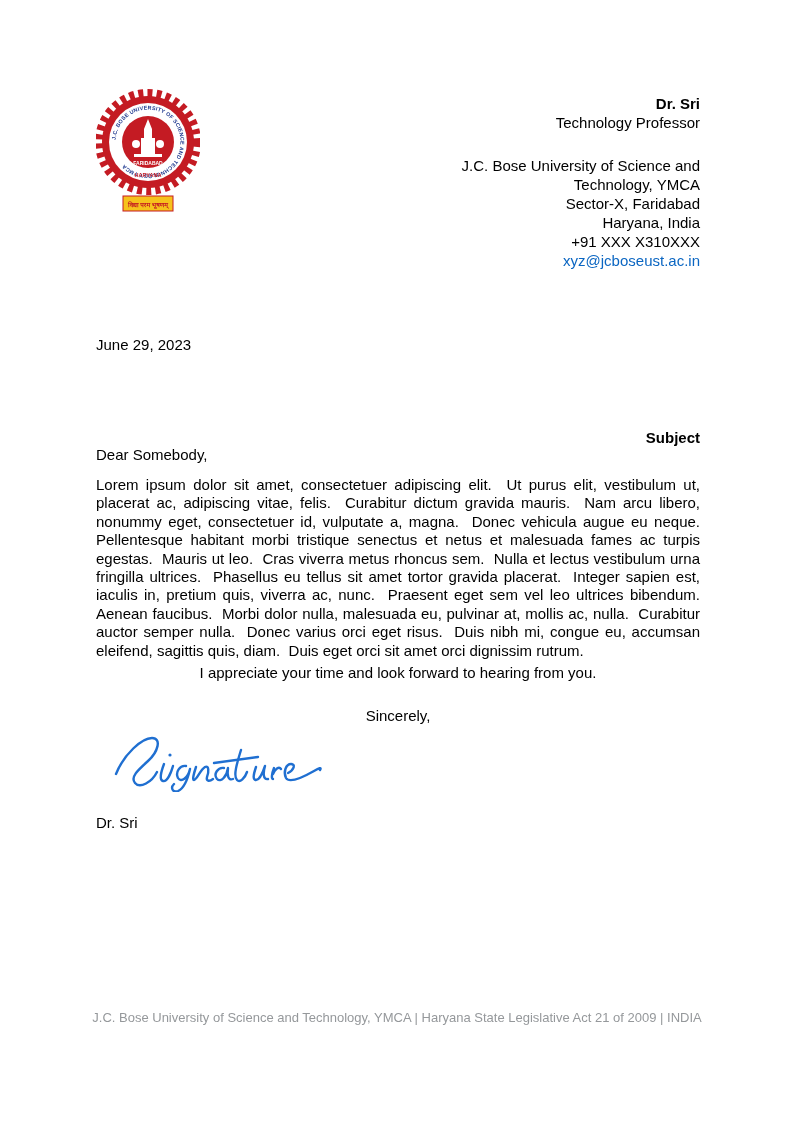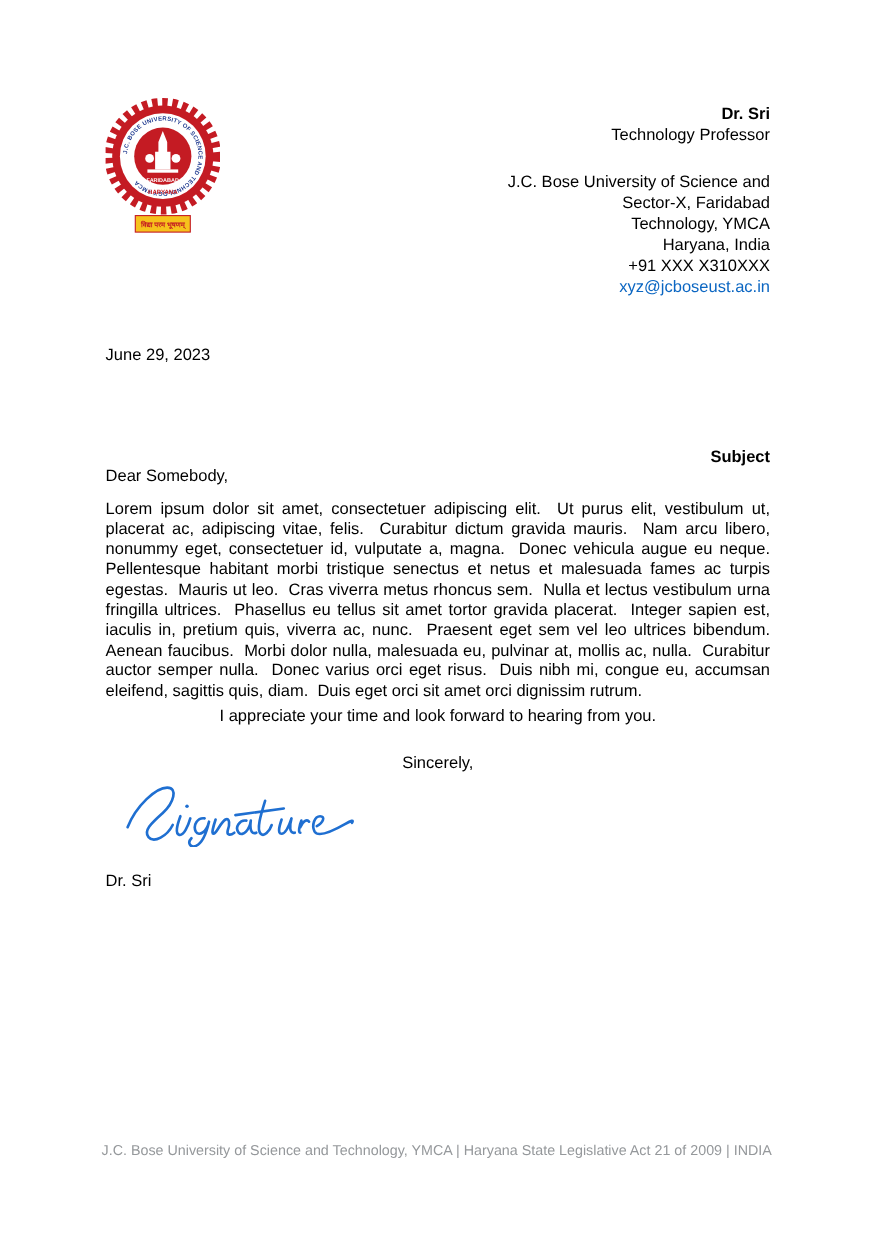--- a/index.html
+++ b/index.html
@@ -16,37 +16,37 @@
   .content { padding: 88px 94px 0 96px; }
 
   .header { display: flex; justify-content: space-between; align-items: flex-start; }
   .logo-wrap { width: 110px; flex: 0 0 auto; }
 
   .sender { text-align: right; line-height: 19px; margin-top: 6px; max-width: 330px; }
   .sender-name { font-weight: bold; }
   .sender-spacer { height: 24px; }
   .email-link { color: #0b66c2; text-decoration: none; cursor: pointer; }
 
-  .date { margin-top: 44px; }
+  .date { margin-top: 66px; }
   .subject { margin-top: 76px; text-align: right; font-weight: bold; }
   .salutation { }
   .body-par {
     margin-top: 13px;
     text-align: justify;
     line-height: 18.4px;
     white-space: pre-wrap;
   }
   .closing { margin-top: 4px; text-align: center; }
   .signoff { margin-top: 26px; text-align: center; }
   .signature { margin: 6px 0 0 14px; height: 62px; }
   .sig-name { margin-top: 22px; }
 
   .footer {
     position: absolute;
-    top: 1038px;
+    top: 1010px;
     left: 0;
     width: 100%;
     text-align: center;
     color: #95989b;
     font-size: 13px;
   }
 </style>
 </head>
 <body>
 
@@ -83,22 +83,22 @@
           <rect x="27" y="108" width="50" height="15" fill="#f6c21c" stroke="#c41b23" stroke-width="1"></rect>
           <text x="52" y="118.5" text-anchor="middle" font-size="6.2" font-weight="bold" fill="#c41b23">विद्या परम भूषणम्</text>
         </svg>
       </div>
 
       <div class="sender">
         <div class="sender-name">Dr. Sri</div>
         <div>Technology Professor</div>
         <div class="sender-spacer"></div>
         <div>J.C. Bose University of Science and</div>
+        <div>Technology, YMCA</div>
         <div>Sector-X, Faridabad</div>
-        <div>Technology, YMCA</div>
         <div>Haryana, India</div>
         <div>+91 XXX X310XXX</div>
         <div><a class="email-link" href="#">xyz@jcboseust.ac.in</a></div>
       </div>
     </div>
 
     <div class="date">June 29, 2023</div>
 
     <div class="subject">Subject</div>
 

